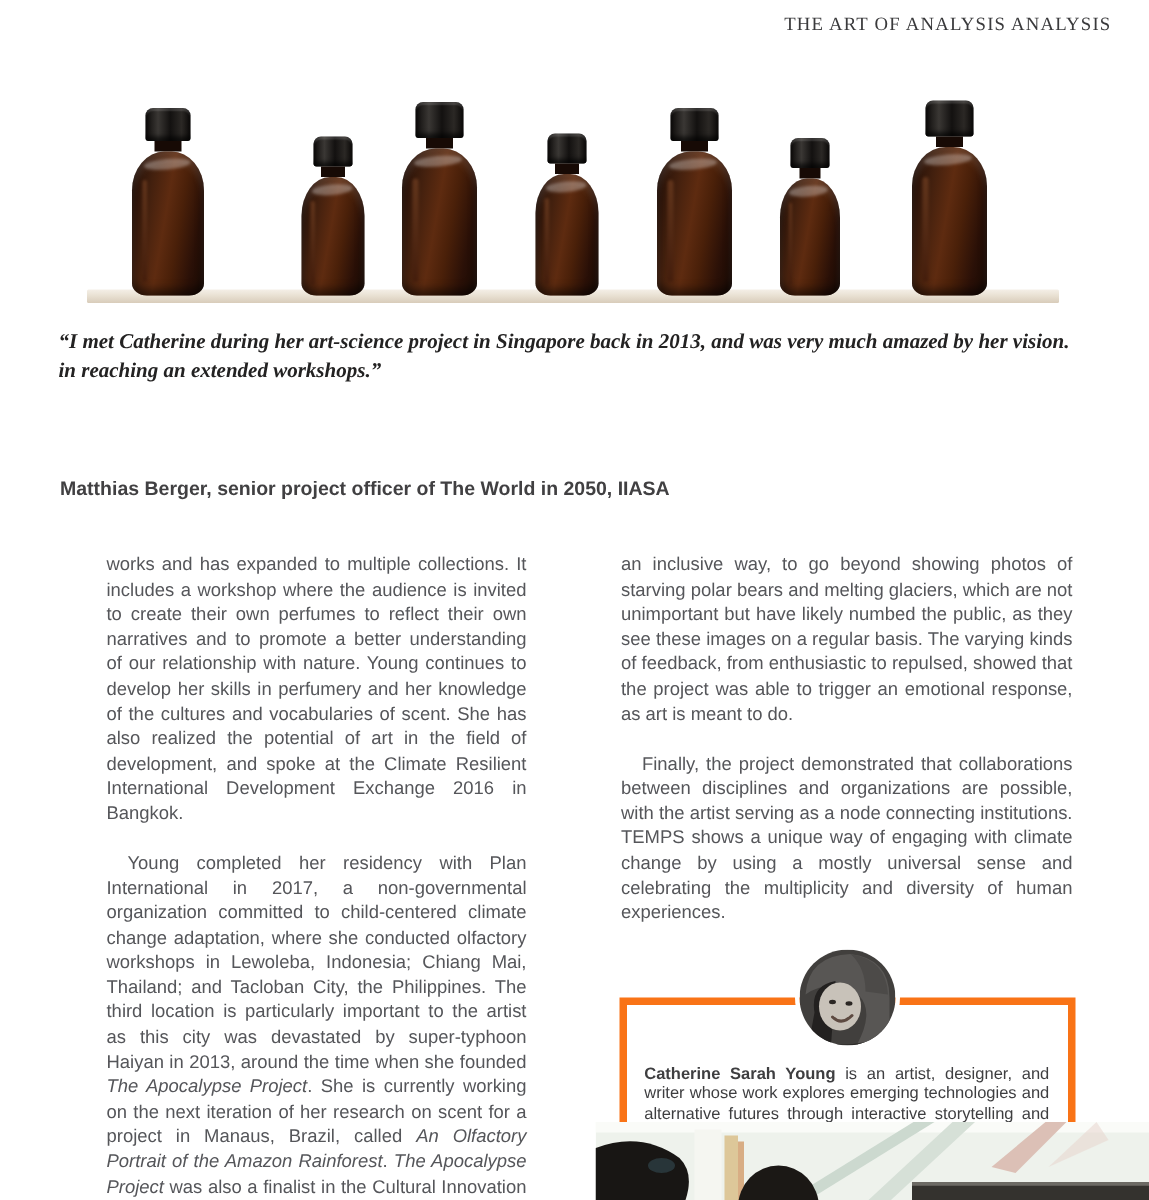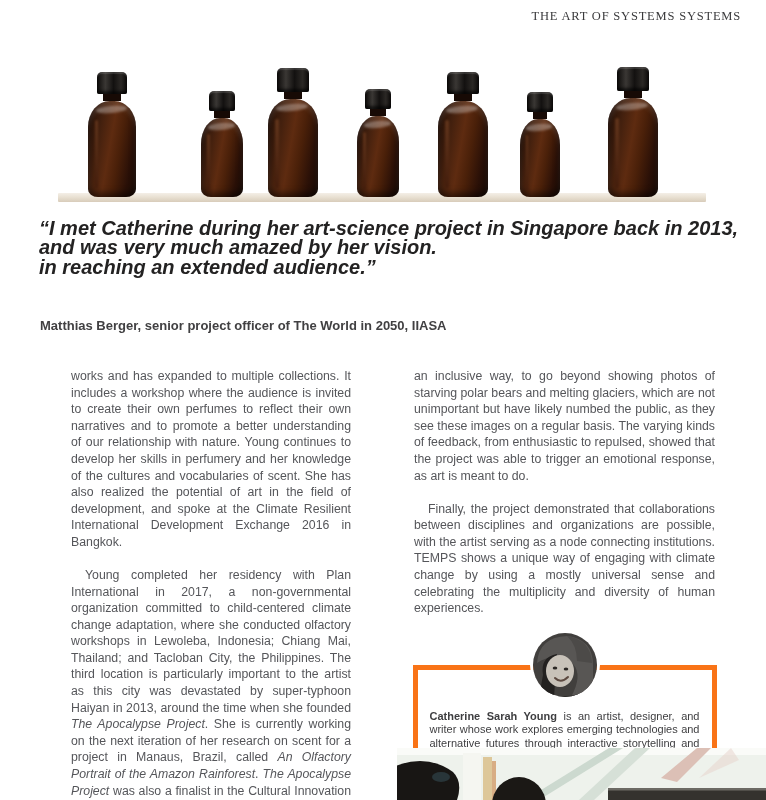--- a/index.html
+++ b/index.html
@@ -22,22 +22,22 @@
         border-radius:45% 45% 10px 10px / 26px 26px 8px 8px;
         background:linear-gradient(100deg,#1d0c06 0%,#43200e 26%,#5e2b10 46%,#4a2009 62%,#2a1007 82%,#180a04 100%);
         box-shadow:inset 0 6px 5px rgba(255,255,255,.10), inset 0 -4px 6px rgba(0,0,0,.5);}
   .bottle .glass::before{content:'';position:absolute;left:14%;top:20%;bottom:9%;width:7%;
         background:linear-gradient(#8a4f2b,#38160a);opacity:.5;border-radius:4px;filter:blur(1px);}
   .bottle .glass::after{content:'';position:absolute;top:5px;left:16%;right:20%;height:7px;
         border-radius:50%;background:rgba(255,255,255,.30);transform:rotate(-5deg);filter:blur(1px);}
 
   
   .pull-quote{position:absolute;top:219px;left:39px;width:712px;
-        font-family:Liberation Sans, sans-serif;font-style:italic;font-weight:600;
-        font-size:20px;line-height:19.3px;color:var(--quote-color);}
+        font-family:Liberation Serif, serif;font-style:italic;font-weight:600;
+        font-size:14px;line-height:19.3px;color:var(--quote-color);}
   .quote-attrib{position:absolute;top:318px;left:40px;font-size:13px;font-weight:bold;
         color:#414042;}
 
   
   .columns{position:absolute;top:352px;left:55px;width:676px;display:grid;
         grid-template-columns:312px 333px;column-gap:31px;
         font-size:12.3px;line-height:16.6px;color:var(--body-color);text-align:justify;}
   .para{margin:16px;}
   .para + .para{margin-top:16.4px;}
   .para.indent{text-indent:14px;}
@@ -55,21 +55,21 @@
 
   
   .workshop-photo{position:absolute;top:748px;left:397px;width:369px;height:52px;overflow:hidden;}
   .workshop-photo svg{display:block;width:100%;height:100%;}
 </style>
 </head>
 <body>
 
 <div class="page">
 
-  <div class="running-head">THE ART OF SYSTEMS SYSTEMS</div>
+  <div class="running-head">THE ART OF ANALYSIS ANALYSIS</div>
 
   <div class="bottles-figure">
     <div class="shelf"></div>
 
   <div class="bottle" style="left: 88px; top: 27px; width: 48px; height: 125px;">
         <div class="cap" style="height: 22px;"></div>
         <div class="collar"></div>
         <div class="glass"></div>
       </div>
       <div class="bottle" style="left: 201px; top: 46px; width: 42px; height: 106px;">
@@ -99,21 +99,21 @@
       </div>
       <div class="bottle" style="left: 608px; top: 22px; width: 50px; height: 130px;">
         <div class="cap" style="height: 24px;"></div>
         <div class="collar"></div>
         <div class="glass"></div>
       </div>
     </div>
 
   <div class="pull-quote">
       <div>“I met Catherine during her art-science project in Singapore back in 2013, and was very much amazed by her vision.</div>
-      <div>in reaching an extended audience.”</div>
+      <div>in reaching an extended workshops.”</div>
     </div>
   <div class="quote-attrib">Matthias Berger, senior project officer of The World in 2050, IIASA</div>
 
   <div class="columns">
 
     <div class="column">
       <p class="para">works and has expanded to multiple collections. It includes a workshop where the audience is invited to create their own perfumes to reflect their own narratives and to promote a better understanding of our relationship with nature. Young continues to develop her skills in perfumery and her knowledge of the cultures and vocabularies of scent. She has also realized the potential of art in the field of development, and spoke at the Climate Resilient International Development Exchange 2016 in Bangkok.</p>
       <p class="para indent"><span>Young completed her residency with Plan International in 2017, a non-governmental organization committed to child-centered climate change adaptation, where she conducted olfactory workshops in Lewoleba, Indonesia; Chiang Mai, Thailand; and Tacloban City, the Philippines. The third location is particularly important to the artist as this city was devastated by super-typhoon Haiyan in 2013, around the time when she founded </span><span style="font-style: italic;">The Apocalypse Project</span><span>. She is currently working on the next iteration of her research on scent for a project in Manaus, Brazil, called </span><span style="font-style: italic;">An Olfactory Portrait of the Amazon Rainforest</span><span>. </span><span style="font-style: italic;">The Apocalypse Project</span><span> was also a finalist in the Cultural Innovation International Prize at the Centre de Cultura Contemporània in Barcelona, Spain.</span></p>
       <h3 class="col-heading">How might this work support the global transformation to sustainability?</h3>
 

